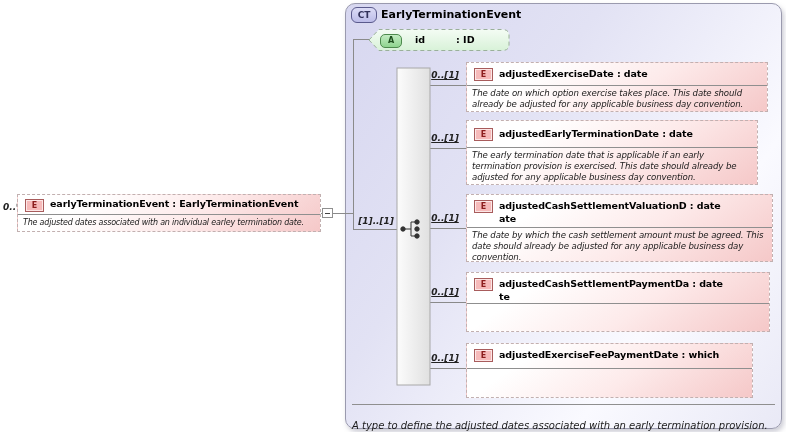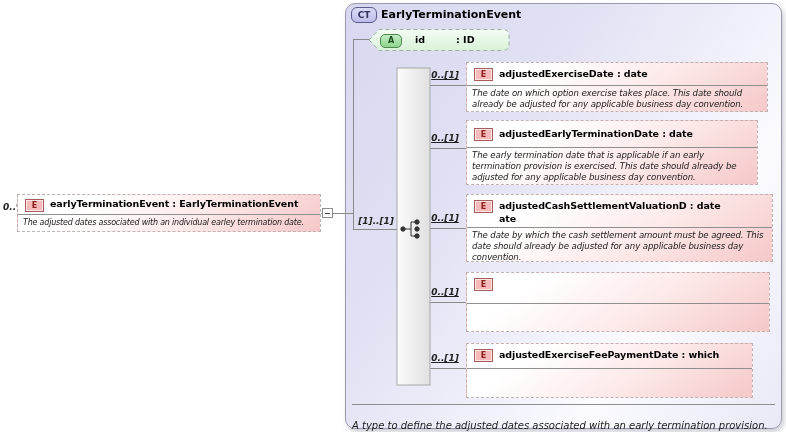--- a/index.html
+++ b/index.html
@@ -148,20 +148,24 @@
         <span>adjustedCashSettlementValuationD : date</span>
           <span>ate</span>
       </span>
     </div>
     <div class="eann">The date by which the cash settlement amount must be agreed. This date should already be adjusted for any applicable business day convention.</div>
   </div>
 
   <div class="abs ebox" style="left:466px;top:272px;width:304px;height:60px;">
     <div class="ehead" style="height:31px;">
       <span class="eicon">E</span>
+      <span class="etitle">
+        <span>adjustedCashSettlementPaymentDa : date</span>
+          <span>te</span>
+      </span>
     </div>
   </div>
 
   <div class="abs ebox" style="left:466px;top:343px;width:287px;height:55px;">
     <div class="ehead" style="height:25px;">
       <span class="eicon">E</span>
       <span class="etitle">
         <span>adjustedExerciseFeePaymentDate : which</span>
           <span></span>
       </span>

